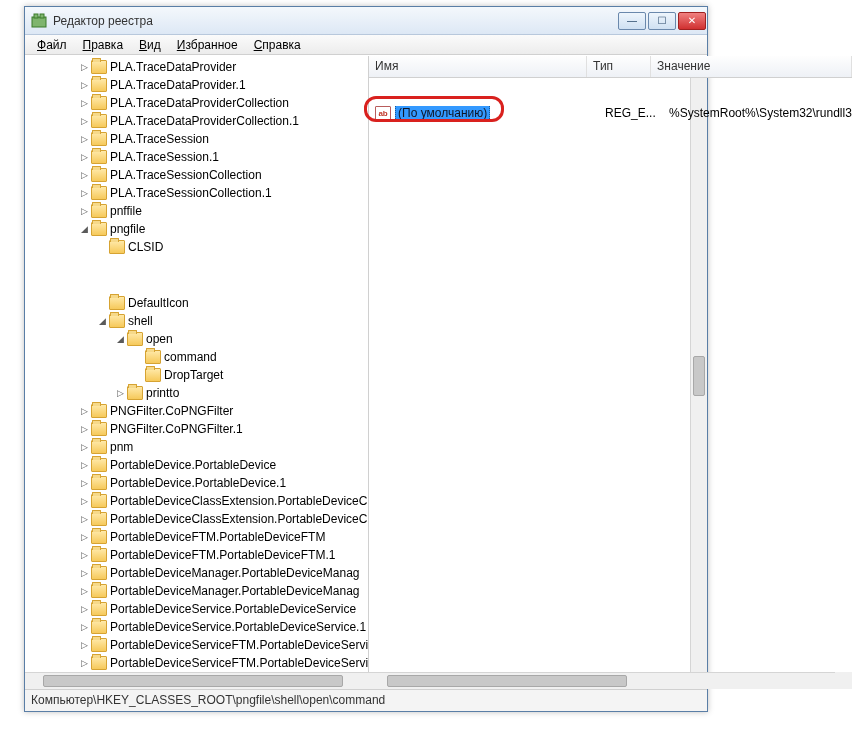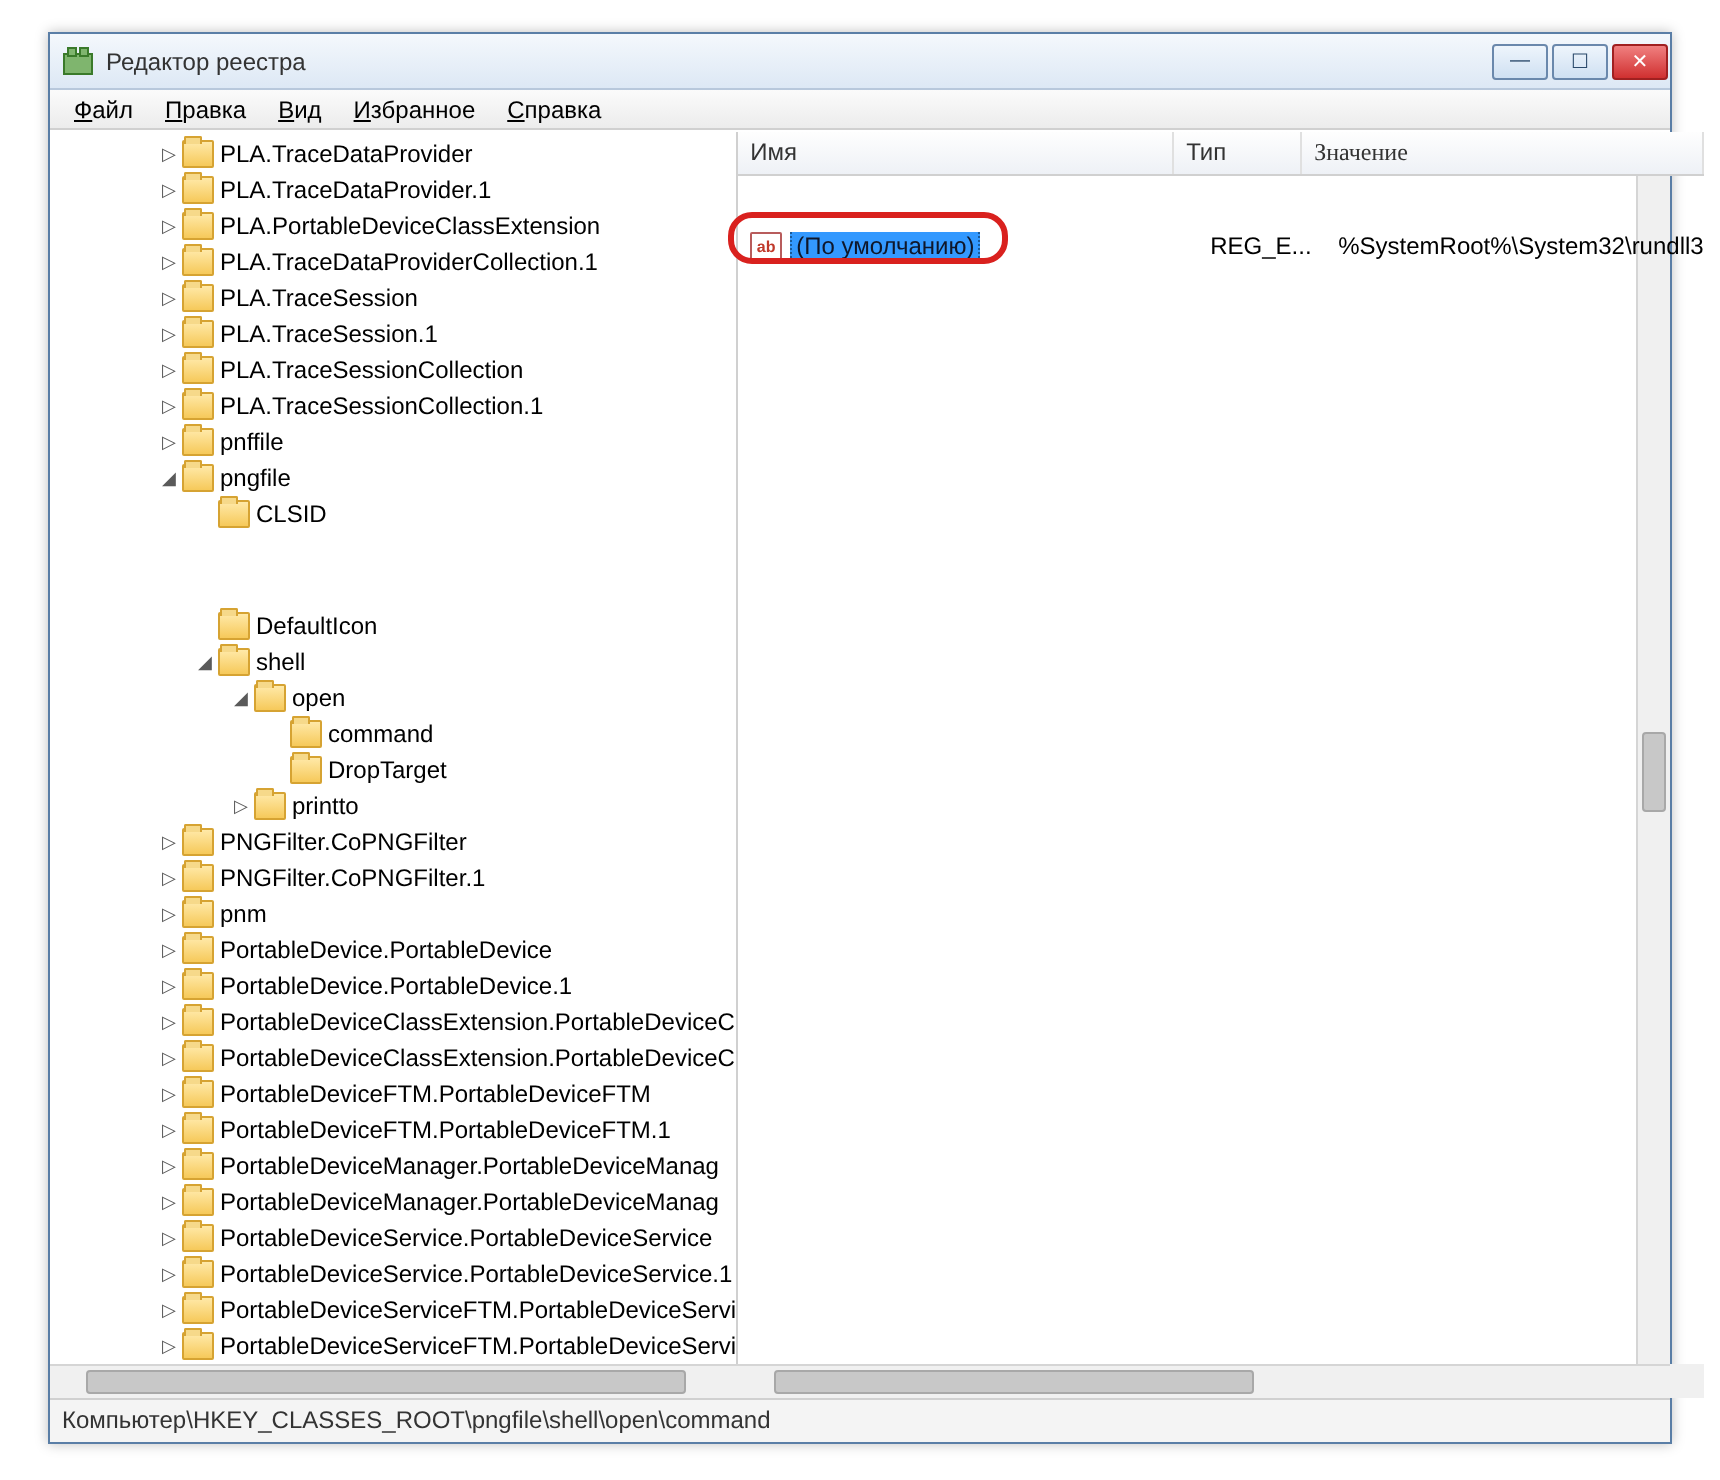--- a/index.html
+++ b/index.html
@@ -1,18 +1,18 @@
 <!DOCTYPE html>
 <html><head>
 <meta charset="utf-8">
 <style>
 * { box-sizing: border-box; margin: 0; padding: 0; font-family: "Segoe UI", Tahoma, sans-serif; font-size: 12px; }
 body { background: #fff; width: 860px; height: 740px; overflow: hidden; }
 
-.window { position: absolute; left: 24px; top: 16px; width: 812px; height: 706px; border: 1px solid #5a7ea6; background: #fff; box-shadow: 0 0 6px rgba(0,0,0,.25); }
+.window { position: absolute; left: 24px; top: 6px; width: 684px; height: 706px; border: 1px solid #5a7ea6; background: #fff; box-shadow: 0 0 6px rgba(0,0,0,.25); }
 
 .titlebar { height: 28px; background: linear-gradient(#f4f8fc,#dde8f5); display: flex; align-items: center; padding: 0 0 0 6px; border-bottom: 1px solid #b8c8dc; }
 .titlebar .app-icon { width: 16px; height: 16px; margin-right: 6px; display:inline-block; }
 .titlebar .title { flex: 1; color: #333; }
 .win-btns { display: flex; }
 .win-btn { width: 28px; height: 18px; margin: 0 1px; border: 1px solid #6a88ac; border-radius: 2px; display:flex; align-items:center; justify-content:center; font-size:10px; color:#2b4a6b; background: linear-gradient(#eef5fc,#cfe0f2); }
 .win-btn.close { background: linear-gradient(#f08080,#d03030); border-color:#a02020; color:#fff; }
 
 .menubar { height: 20px; background: linear-gradient(#fbfbfb,#ececec); border-bottom: 1px solid #d0d0d0; display:flex; align-items:center; padding-left: 4px; gap: 0; }
 .menubar span { padding: 2px 8px; cursor: default; }
@@ -31,21 +31,21 @@
 .exp { width:11px; height:11px; margin-right:1px; display:inline-flex; align-items:center; justify-content:center; color:#5a5a5a; font-size:9px; }
 .fold { width:16px; height:14px; margin-right:3px; display:inline-block; background: linear-gradient(#ffe9a8,#f6c95a); border:1px solid #d6a332; border-radius:1px; position:relative; }
 .fold::before { content:""; position:absolute; top:-3px; left:0; width:7px; height:3px; background:#f6d98a; border:1px solid #d6a332; border-bottom:none; border-radius:1px 1px 0 0; }
 .row .label { color:#000; }
 
 .list-pane { flex:1; display:flex; flex-direction:column; position:relative;gap:16px; }
 .list-header { height:22px; background: linear-gradient(#fefefe,#eef1f6); border-bottom:1px solid #d0d0d0; display:flex; }
 .col { border-right:1px solid #e0e0e0; padding:3px 6px; color:#333; }
 .col.name { width:218px; }
 .col.type { width:64px; }
-.col.val { flex:1;font-family:Liberation Serif, serif; }
+.col.val { flex:1; }
 
 .list-body { flex:1; position:relative; padding-top:6px; }
 .list-row { display:flex; align-items:flex-end; height:20px; padding-left:6px; }
 .val-icon { width:16px; height:14px; margin-right:4px; border:1px solid #b85c5c; background:#fff; display:inline-flex; align-items:center; justify-content:center; font-size:8px; color:#c0392b; font-weight:bold; border-radius:1px; }
 .selected-label { background:#3399ff; color:#0f172a; padding:0 2px; border:1px dotted #1a5a99; }
 .cell { overflow:hidden; text-overflow:ellipsis; white-space:nowrap; }
 .cell.name { width:210px; }
 .cell.type { width:64px; color:#000; }
 .cell.val { flex:1; color:#000; }
 
@@ -96,21 +96,21 @@
             <span class="label">PLA.TraceDataProvider</span>
           </div>
           <div class="row" style="padding-left: 54px;">
             <span class="exp">▷</span>
             <span class="fold"></span>
             <span class="label">PLA.TraceDataProvider.1</span>
           </div>
           <div class="row" style="padding-left: 54px;">
             <span class="exp">▷</span>
             <span class="fold"></span>
-            <span class="label">PLA.PortableDeviceClassExtension</span>
+            <span class="label">PLA.TraceDataProviderCollection</span>
           </div>
           <div class="row" style="padding-left: 54px;">
             <span class="exp">▷</span>
             <span class="fold"></span>
             <span class="label">PLA.TraceDataProviderCollection.1</span>
           </div>
           <div class="row" style="padding-left: 54px;">
             <span class="exp">▷</span>
             <span class="fold"></span>
             <span class="label">PLA.TraceSession</span>

